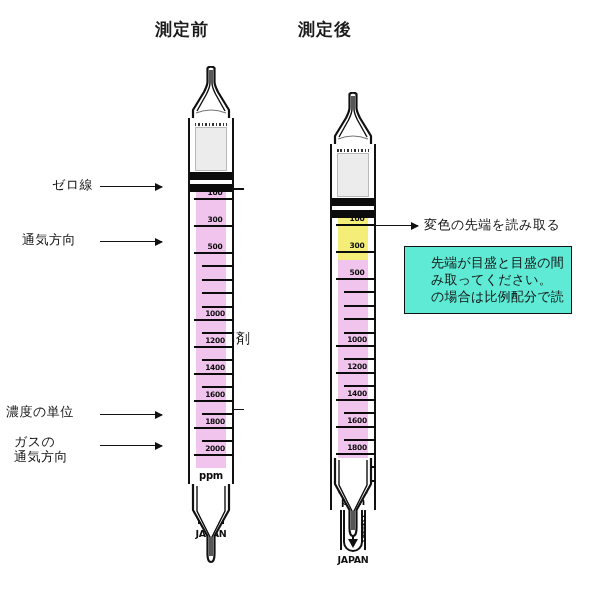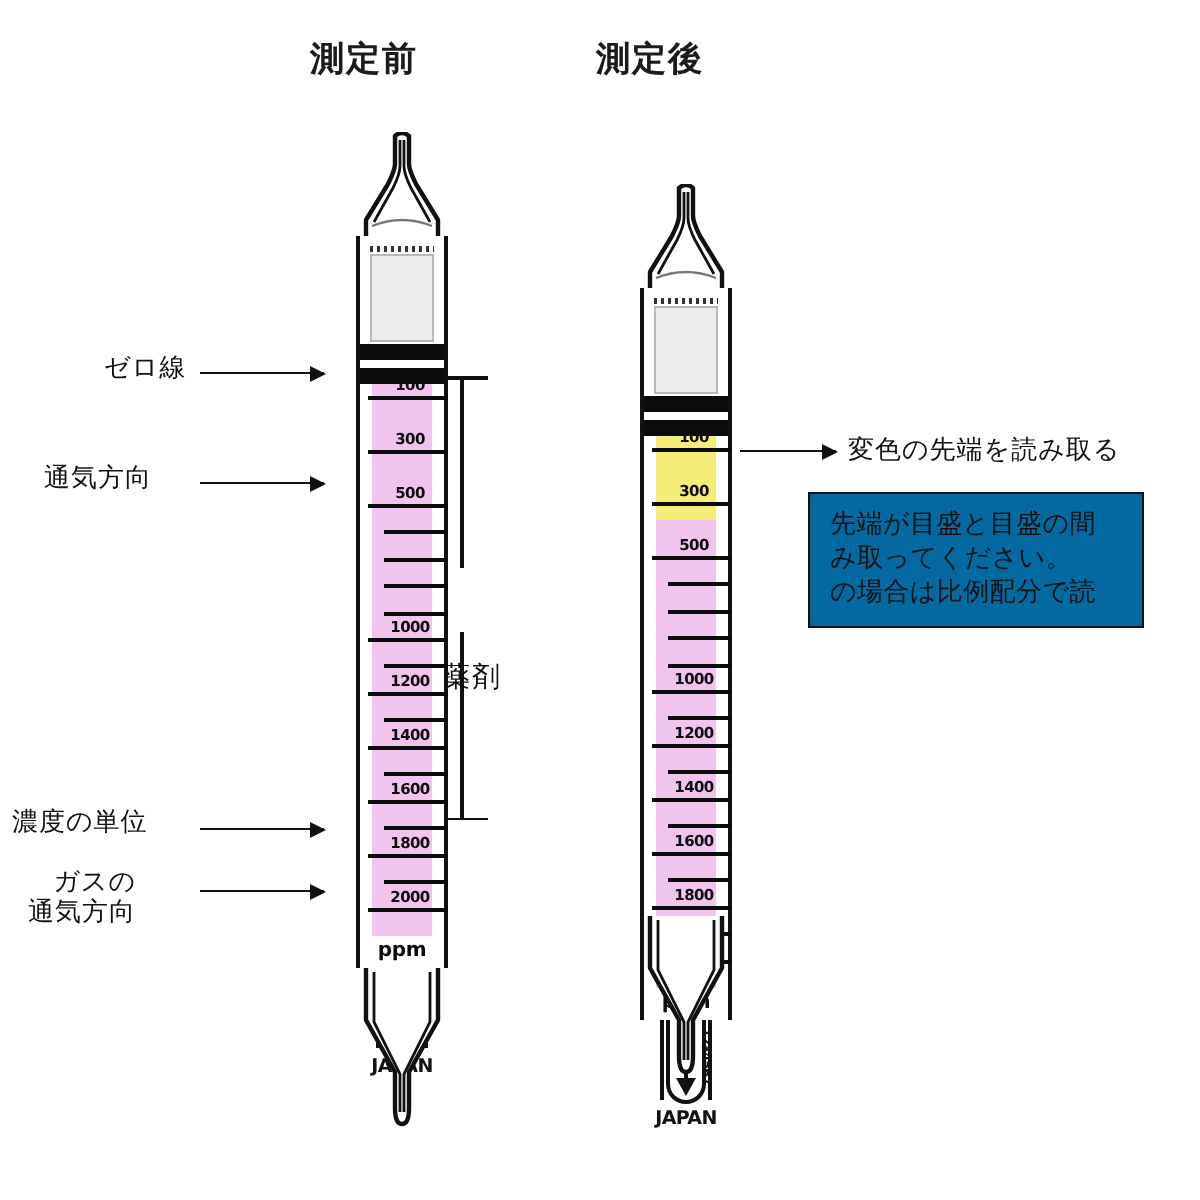--- a/index.html
+++ b/index.html
@@ -40,21 +40,21 @@
     position: absolute;
     font-size: 13px;
     color: #111;
     white-space: nowrap;
     line-height: 15px;
     letter-spacing: .5px;
   }
   #label-zero-line   { left: 52px;  top: 177px; }
   #label-conc-scale  { left: 22px;  top: 232px; }
   #label-conc-unit   { left: 6px;   top: 404px; }
-  #label-gas-dir     { left: 14px;  top: 434px; text-align: right; }
+  #label-gas-dir     { left: 14px;  top: 434px; text-align: left; }
 
   
   .arrow-h {
     position: absolute;
     height: 1px;
     background: #111;
   }
   .arrow-h::after {
     content: "";
     position: absolute;
@@ -82,22 +82,22 @@
     letter-spacing: .5px;
     color: #111;
   }
 
   
   #note-box {
     position: absolute;
     left: 404px; top: 246px;
     width: 168px;
     border: 1.5px solid #111;
-    background: #0369a1;
-    padding: 7px 8px 8px 10px;
+    background: #5eead4;
+    padding: 7px 8px 8px 26px;
     box-sizing: border-box;
   }
   #note-box .note-line {
     font-size: 13px;
     line-height: 17px;
     letter-spacing: .2px;
     color: #111;
     white-space: nowrap;
   }
 
@@ -133,20 +133,21 @@
     left: 221px; top: 330px;
     font-size: 14px;
     color: #111;
     letter-spacing: 1px;
   }
 
   
   .tube {
     position: absolute;
     width: 64px;
+    margin-left: 10px;
   }
   #tube-before { left: 178px; top: 66px; height: 500px; }
   #tube-after  { left: 320px; top: 92px; height: 448px; }
 
   
   .tube-barrel {
     position: absolute;
     left: 0;
     width: 46px;
     border-left: 2.5px solid #111;

